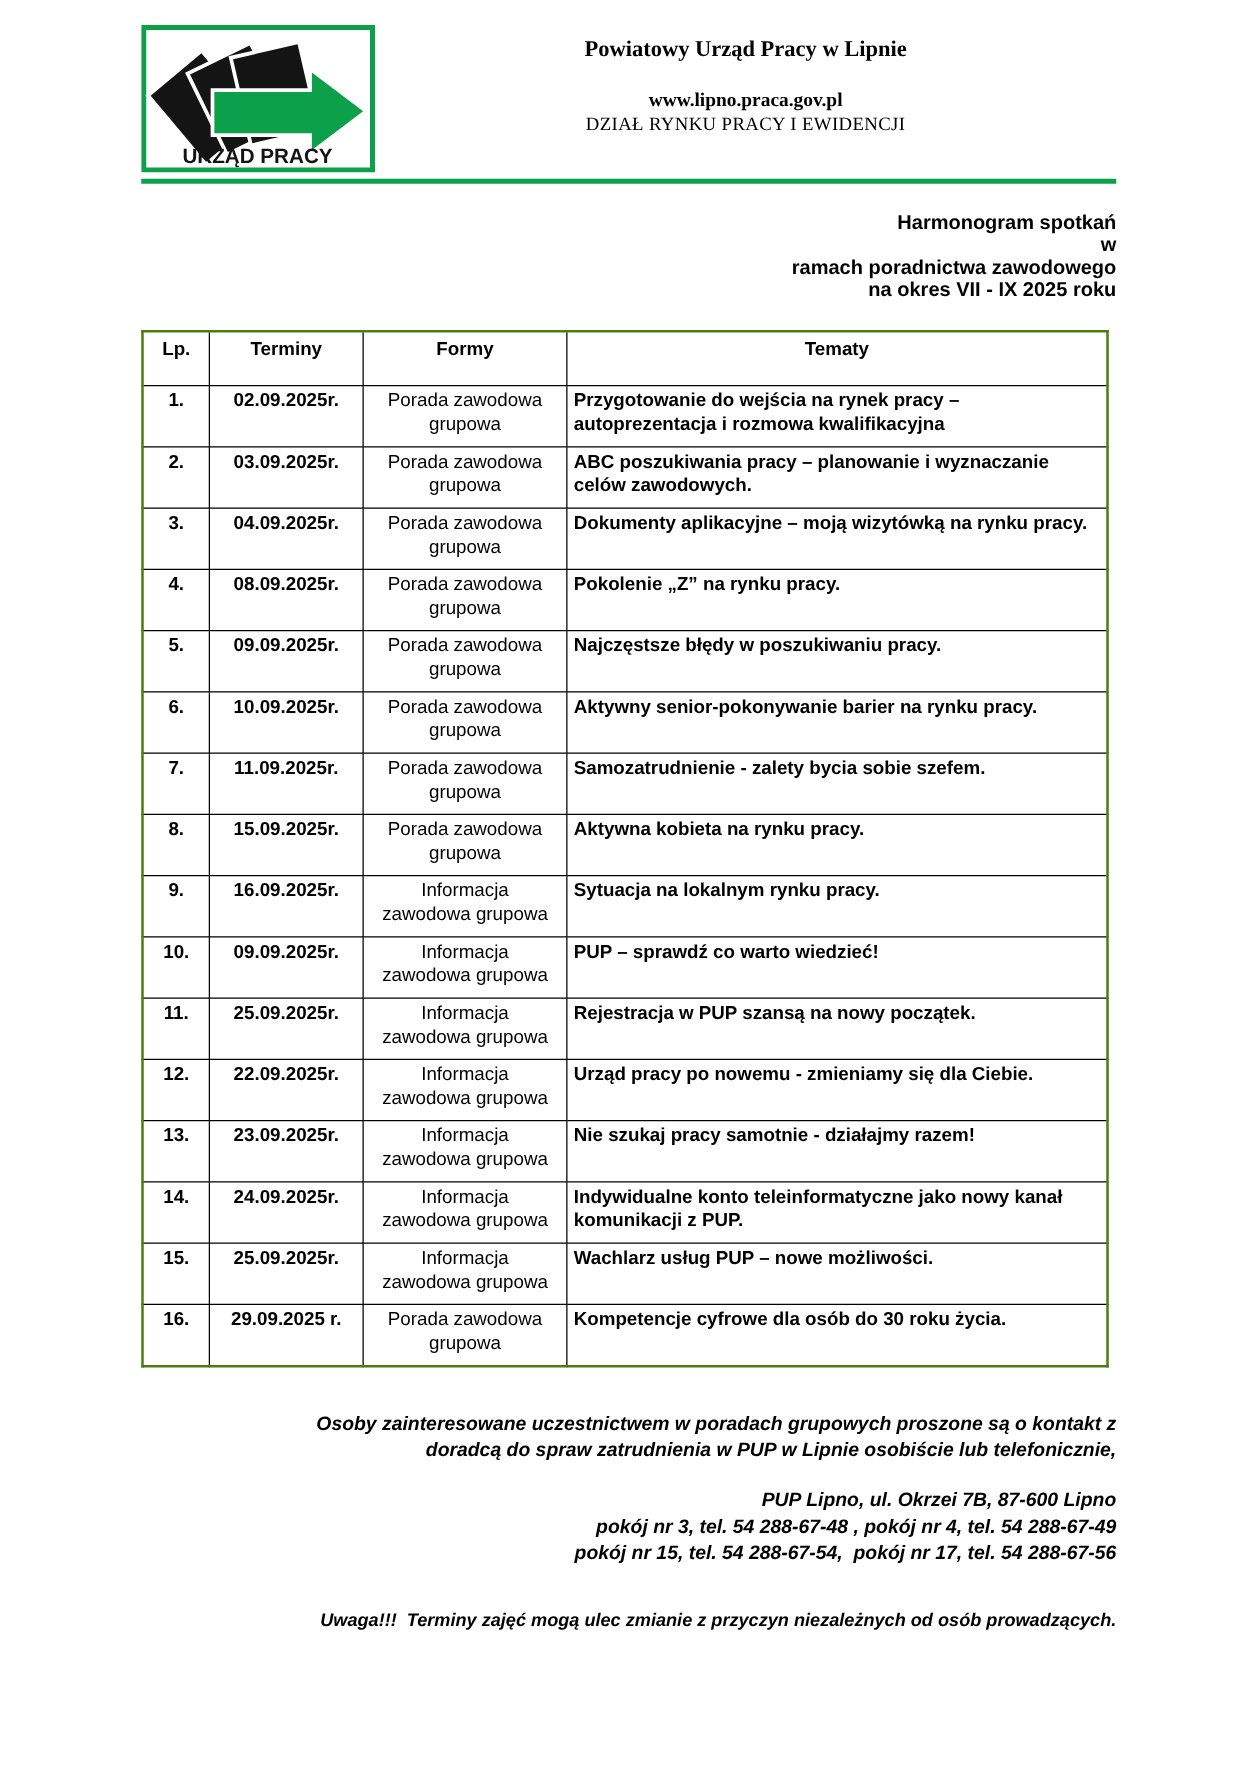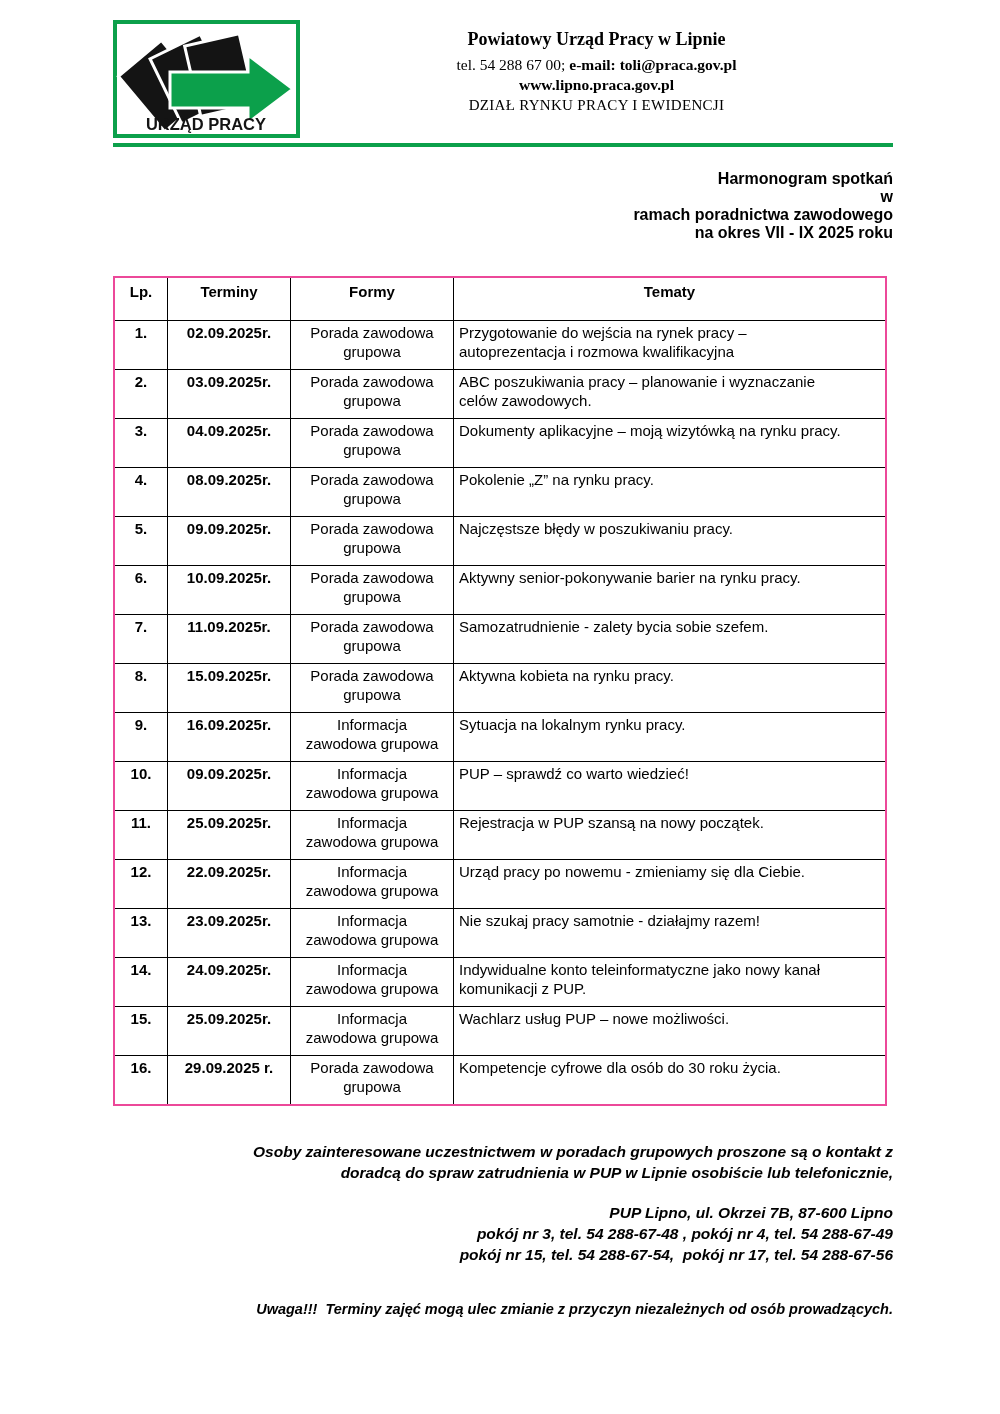--- a/index.html
+++ b/index.html
@@ -32,21 +32,21 @@
   .org-block {
     flex: 1 1 auto;
     text-align: center;
     font-family: "Liberation Serif", serif;
     padding-top: 8px;
     line-height: 1.32;
   }
   .org-name {
     font-size: 18px;
     font-weight: bold;
-    margin-bottom: 3px;
+    margin-bottom: 19px;
   }
   .org-line { font-size: 15.5px; }
   .org-line b { font-weight: bold; }
   .org-website { font-size: 15.5px; font-weight: bold; }
   .org-department { font-size: 15px; letter-spacing: 0.3px; }
 
   .green-rule {
     margin-top: 5px;
     height: 4px;
     background: #0CA04B;
@@ -56,43 +56,43 @@
   .doc-title {
     margin-top: 23px;
     text-align: right;
     font-weight: bold;
     font-size: 16px;
     line-height: 1.13;
   }
 
   
   table.schedule {
-    margin-top: 34px;
+    margin-top: 22px;
     width: 774px;
     border-collapse: collapse;
-    border: 2px solid #ec4899;
+    border: 2px solid #4d7c0f;
     font-size: 15px;
     table-layout: fixed;
   }
   .schedule th, .schedule td {
     border: 1px solid #000;
     vertical-align: top;
     padding: 3px 5px;
   }
   .schedule th {
     font-weight: bold;
     text-align: center;
     height: 34px;
     padding-top: 5px;
   }
   .schedule td { height: 42px; }
   .col-lp     { width: 42px;  text-align: center; font-weight: bold; }
   .col-termin { width: 112px; text-align: center; font-weight: bold; }
   .col-forma  { width: 152px; text-align: center; white-space: pre-line; line-height: 1.25; }
-  .col-temat  { text-align: left; padding-left: 8px; white-space: pre-line; line-height: 1.25; }
+  .col-temat  { text-align: left; padding-left: 8px; white-space: pre-line; line-height: 1.25; font-weight: bold; }
 
   
   .contact-note, .contact-address, .schedule-warning {
     text-align: right;
     font-weight: bold;
     font-style: italic;
     white-space: pre-wrap;
     line-height: 1.35;
   }
   .contact-note    { margin-top: 36px; font-size: 15.5px; }
@@ -111,21 +111,20 @@
         <rect x="22" y="30" width="56" height="72" transform="rotate(-40 50 66)"></rect>
         <rect x="50" y="23" width="56" height="72" transform="rotate(-26 78 59)"></rect>
         <rect x="79" y="19" width="56" height="72" transform="rotate(-13 107 55)"></rect>
       </g>
       <polygon points="57,52 135,52 135,35 180,69 135,103 135,88 57,88" fill="#0CA04B" stroke="#ffffff" stroke-width="3"></polygon>
       <text x="93" y="110" text-anchor="middle" font-family="Liberation Sans, sans-serif" font-size="16.5" font-weight="bold" fill="#141414">URZĄD PRACY</text>
     </svg>
 
     <div class="org-block">
       <div class="org-name">Powiatowy Urząd Pracy w Lipnie</div>
-      <div class="org-line"><span>tel. 54 288 67 00; </span><b>e-mail: toli@praca.gov.pl</b></div>
       <div class="org-website">www.lipno.praca.gov.pl</div>
       <div class="org-department">DZIAŁ RYNKU PRACY I EWIDENCJI</div>
     </div>
   </div>
 
   <div class="green-rule"></div>
 
   <div class="doc-title">
     <div>Harmonogram spotkań</div>
     <div>w</div>

